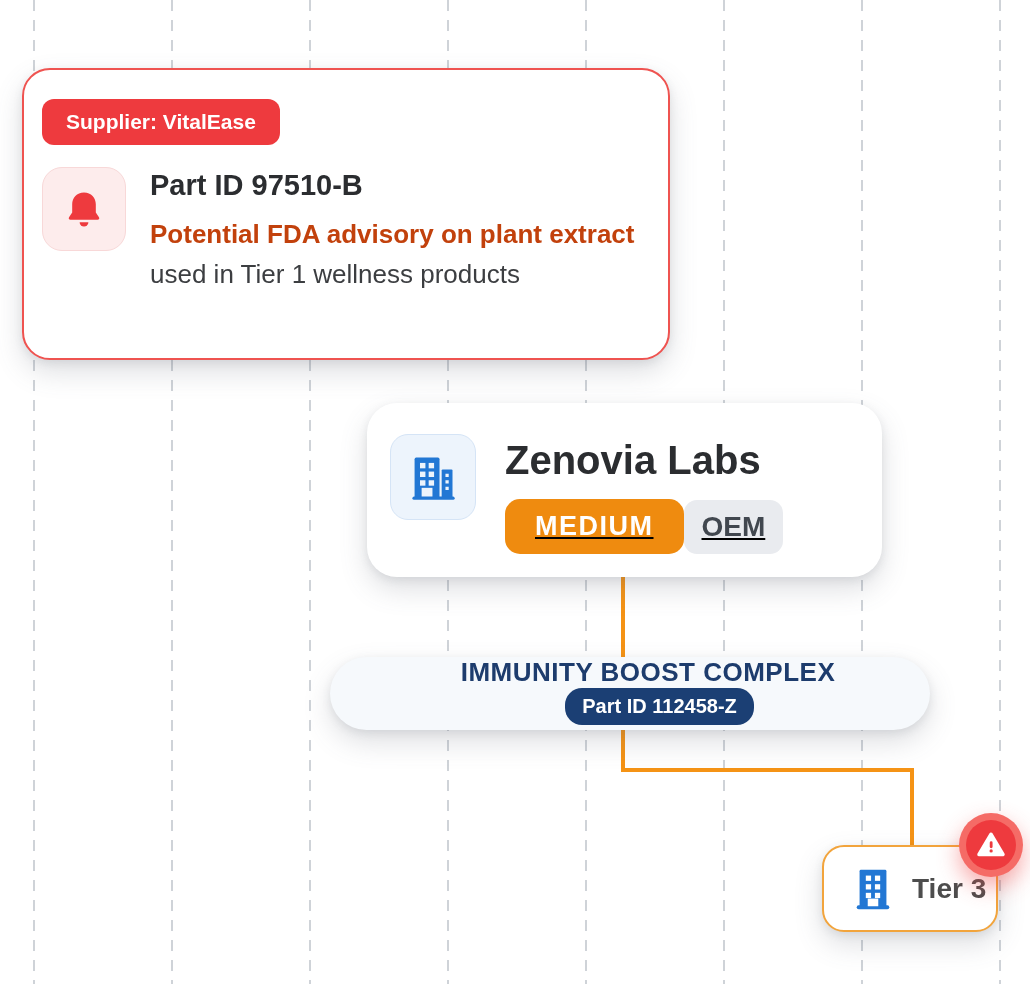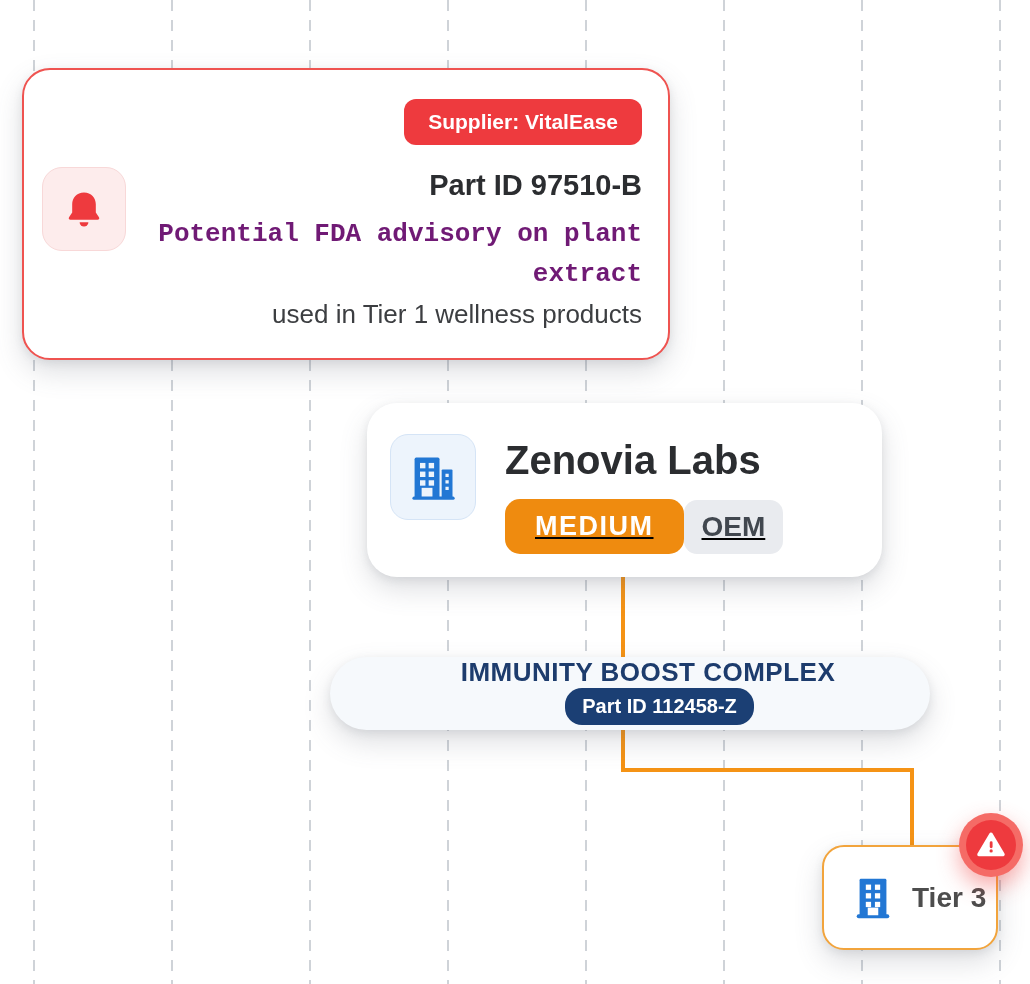--- a/index.html
+++ b/index.html
@@ -23,31 +23,31 @@
 
   
   .connector{position:absolute;background:var(--orange-line);z-index:1;}
 
   
   .card{position:absolute;background:#fff;z-index:2;
     box-shadow:0 12px 28px rgba(90,95,110,.20), 0 3px 8px rgba(90,95,110,.12);}
 
   
   .alert-card{left:22px;top:68px;width:648px;height:292px;border:2px solid var(--red-border);
-    border-radius:28px;padding:29px 26px 0 18px;text-align:right;}
+    border-radius:28px;padding:29px 26px 0 18px;}
   .supplier-badge{display:inline-block;background:var(--red);color:#fff;font-weight:bold;
     font-size:21px;padding:11px 24px;border-radius:12px;}
   .alert-row{display:flex;margin-top:22px;}
   .icon-tile{width:84px;height:84px;border-radius:20px;flex:0 0 auto;
     display:flex;align-items:center;justify-content:center;}
   .bell-tile{background:var(--red-light-bg);border:1.5px solid var(--red-light-border);}
   .alert-text{margin-left:24px;padding-top:2px;}
   .alert-title{font-size:29px;font-weight:bold;color:var(--title);margin-bottom:12px;}
   .alert-line{font-size:26px;line-height:40px;color:var(--body);}
-  .alert-line.bold{font-weight:bold;color:#701a75;font-family:Liberation Mono, monospace;}
+  .alert-line.bold{font-weight:bold;color:#c2410c;}
 
   
   .supplier-card{left:367px;top:403px;width:515px;height:174px;border-radius:30px;
     padding:31px 0 0 23px;display:flex;}
   .blue-tile{background:var(--blue-light-bg);border:1.5px solid var(--blue-light-border);
     width:86px;height:86px;border-radius:18px;}
   .supplier-info{margin-left:29px;}
   .supplier-name{font-size:40px;font-weight:bold;color:var(--title);margin-top:4px;}
   .badge-row{display:flex;align-items:center;margin-top:16px;text-decoration:underline;}
   .risk-badge{background:var(--orange);color:#fff;font-weight:bold;font-size:27px;
@@ -59,21 +59,21 @@
   .product-pill{left:330px;top:657px;width:600px;height:73px;border-radius:37px;
     background:#f6f9fc;display:flex;align-items:center;padding-left:36px;flex-direction:column;}
   .product-name{font-size:26px;font-weight:bold;color:var(--navy);letter-spacing:.5px;}
   .part-badge{background:var(--navy-badge);color:#fff;font-weight:bold;font-size:20px;
     padding:7px 17px;border-radius:17px;margin-left:23px;white-space:nowrap;}
 
   
   .tier-card{border-radius:20px;display:flex;align-items:center;padding-left:26px;}
   .tier-2{left:264px;top:846px;width:163px;height:86px;}
   .tier-1{left:543px;top:828px;width:163px;height:86px;}
-  .tier-3{left:822px;top:845px;width:176px;height:105px;border:2.5px solid var(--orange-border);
+  .tier-3{left:822px;top:845px;width:176px;height:87px;border:2.5px solid var(--orange-border);
     border-radius:22px;align-items:center;}
   .tier-label{font-size:28px;font-weight:600;color:var(--tier-text);margin-left:16px;}
 
   
   .warn-badge{position:absolute;left:959px;top:813px;width:64px;height:64px;border-radius:50%;
     background:#f56b66;z-index:3;box-shadow:0 10px 22px rgba(240,70,70,.45);
     display:flex;align-items:center;justify-content:center;}
   .warn-inner{width:50px;height:50px;border-radius:50%;background:var(--red);
     display:flex;align-items:center;justify-content:center;}
   svg{display:block;}

